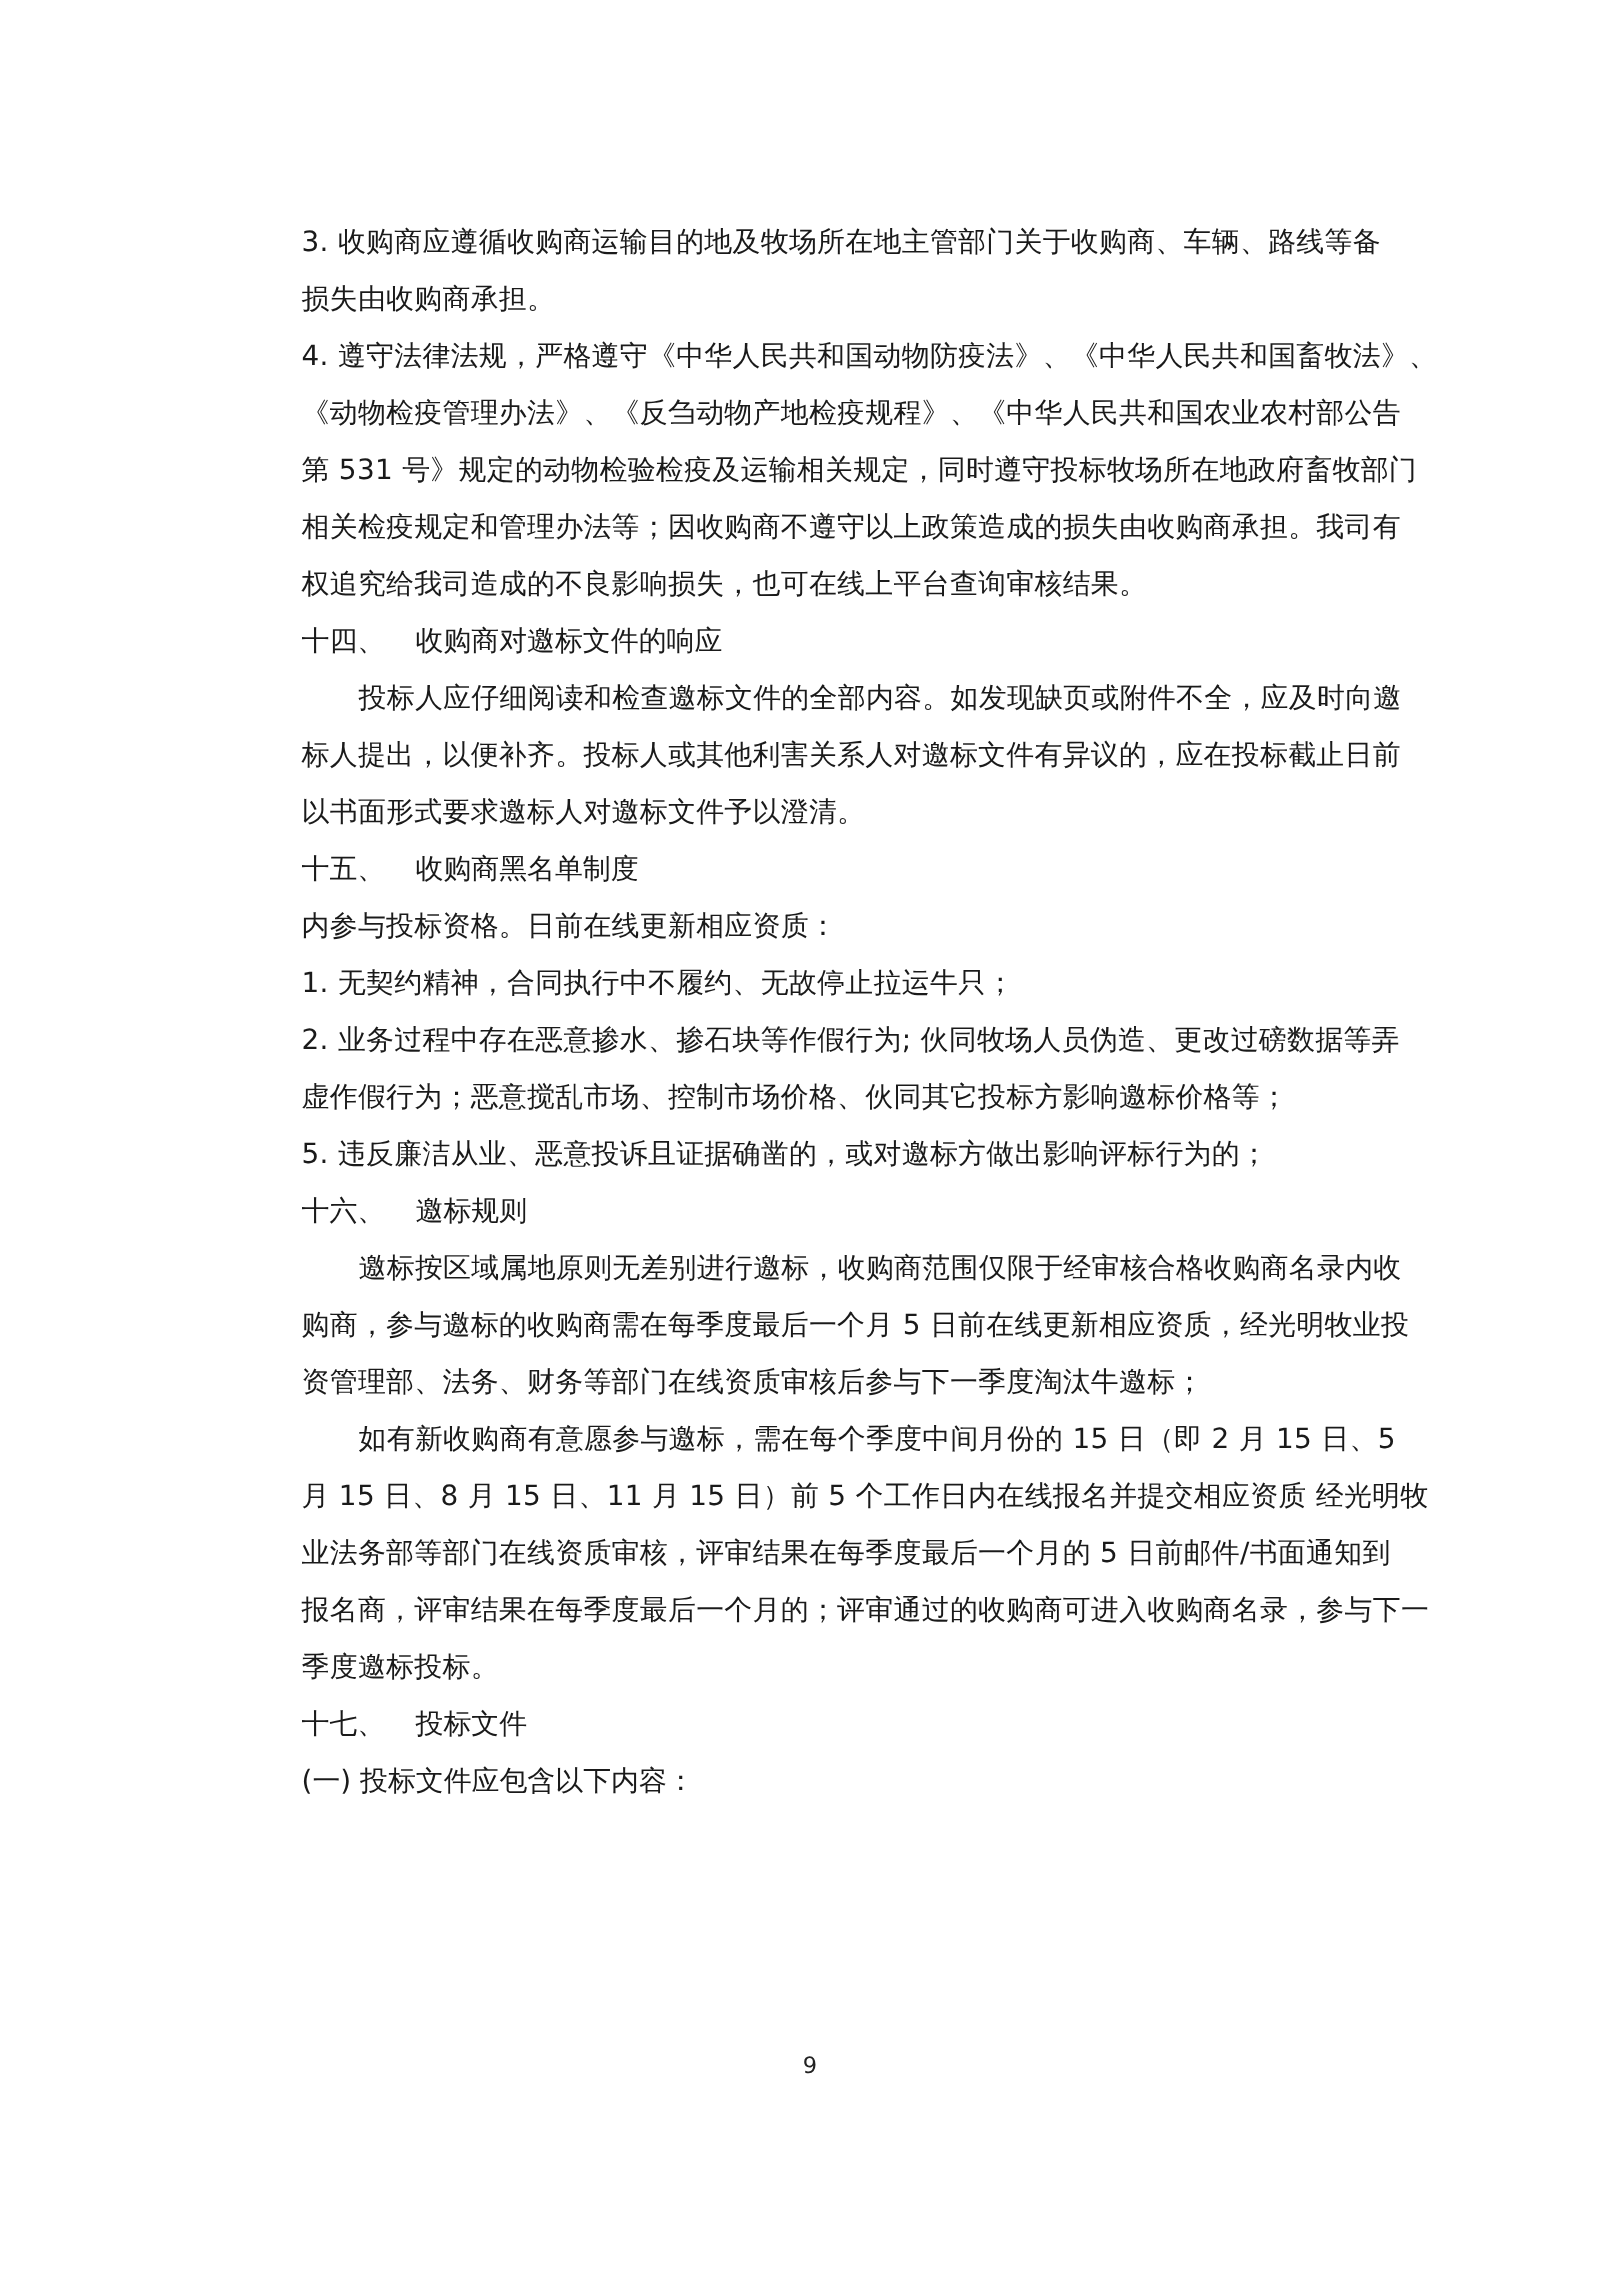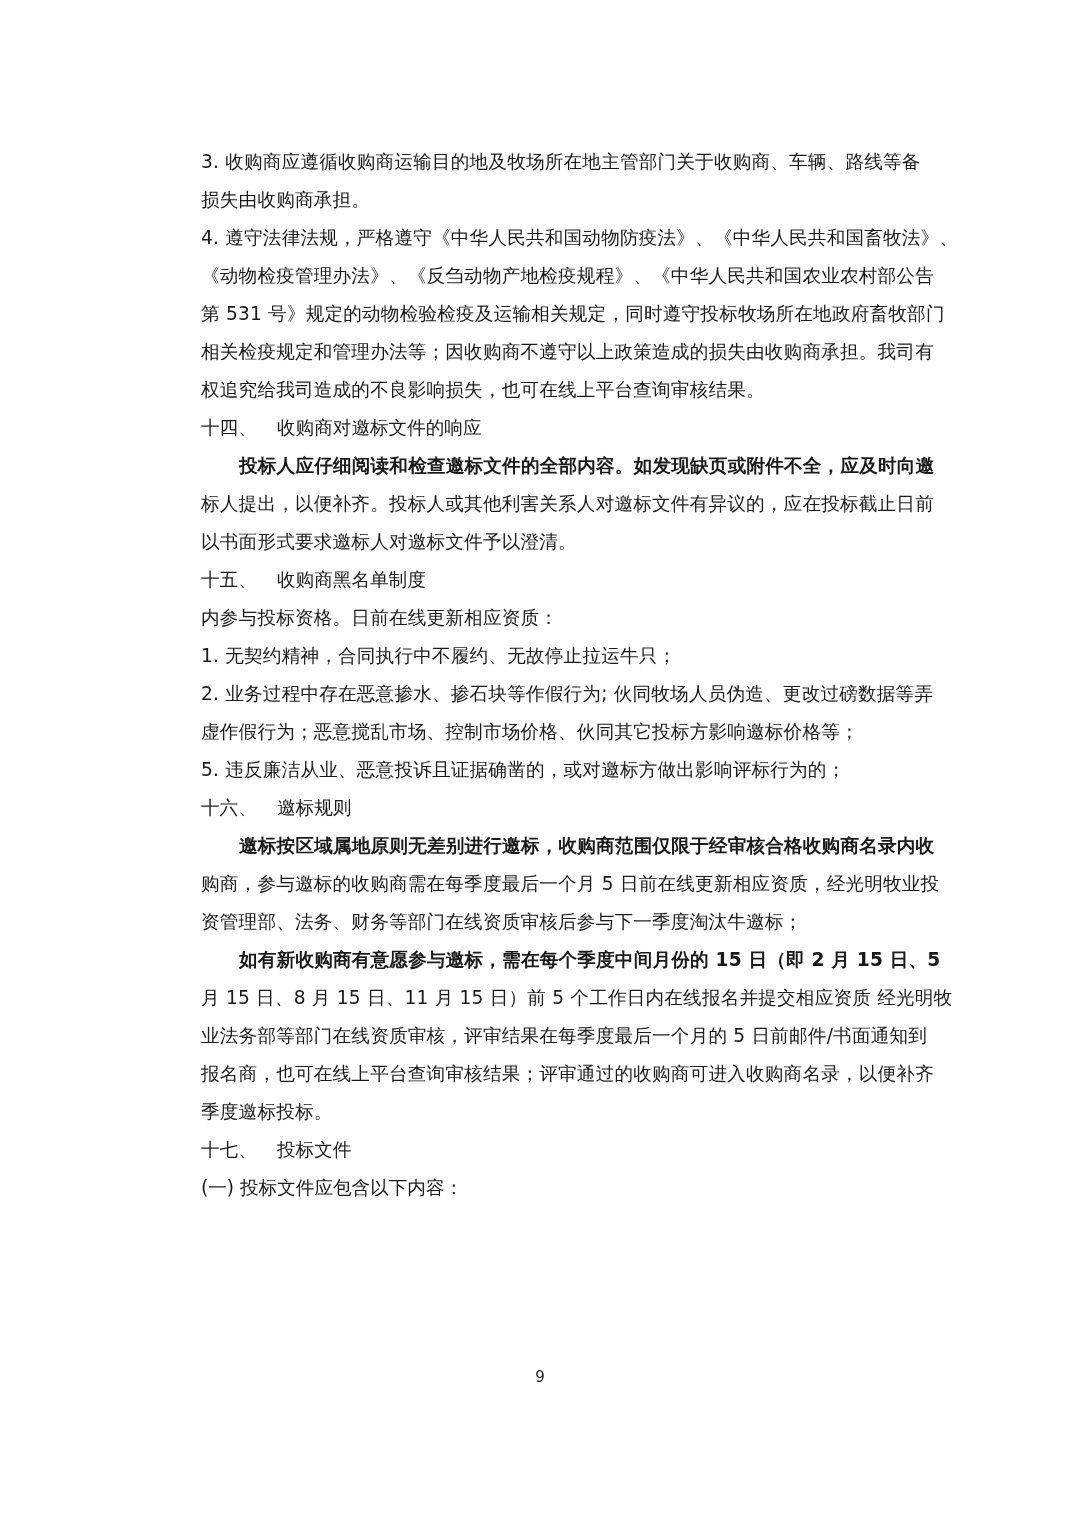--- a/index.html
+++ b/index.html
@@ -19,21 +19,21 @@
       width: 750px;
       margin-left: 46px;
     }
     .line {
       font-size: 18.6px;
       line-height: 38px;
       height: 38px;
       white-space: nowrap;
       letter-spacing: 0.2px;
     }
-    .indent { padding-left: 38px; font-weight: bold; }
+    .indent { padding-left: 38px; }
     .heading {
       font-weight: normal;
       font-size: 18.6px;
       line-height: 38px;
       height: 38px;
       white-space: nowrap;
     }
     .heading .num { display: inline-block; width: 76px; }
     .para { margin: 0; }
     .page-number {
@@ -103,21 +103,21 @@
   <div class="para">
     <div class="line indent">邀标按区域属地原则无差别进行邀标，收购商范围仅限于经审核合格收购商名录内收</div>
     <div class="line">购商，参与邀标的收购商需在每季度最后一个月 5 日前在线更新相应资质，经光明牧业投</div>
     <div class="line">资管理部、法务、财务等部门在线资质审核后参与下一季度淘汰牛邀标；</div>
   </div>
 
   <div class="para">
     <div class="line indent">如有新收购商有意愿参与邀标，需在每个季度中间月份的 15 日（即 2 月 15 日、5</div>
     <div class="line">月 15 日、8 月 15 日、11 月 15 日）前 5 个工作日内在线报名并提交相应资质 经光明牧</div>
     <div class="line">业法务部等部门在线资质审核，评审结果在每季度最后一个月的 5 日前邮件/书面通知到</div>
-    <div class="line">报名商，也可在线上平台查询审核结果；评审通过的收购商可进入收购商名录，以便补齐</div>
+    <div class="line">报名商，评审结果在每季度最后一个月的；评审通过的收购商可进入收购商名录，参与下一</div>
     <div class="line">季度邀标投标。</div>
   </div>
 
   <div class="heading">
     <span class="num">十七、</span><span>投标文件</span>
   </div>
 
   <div class="heading">(一) 投标文件应包含以下内容：</div>
 
 </div>

